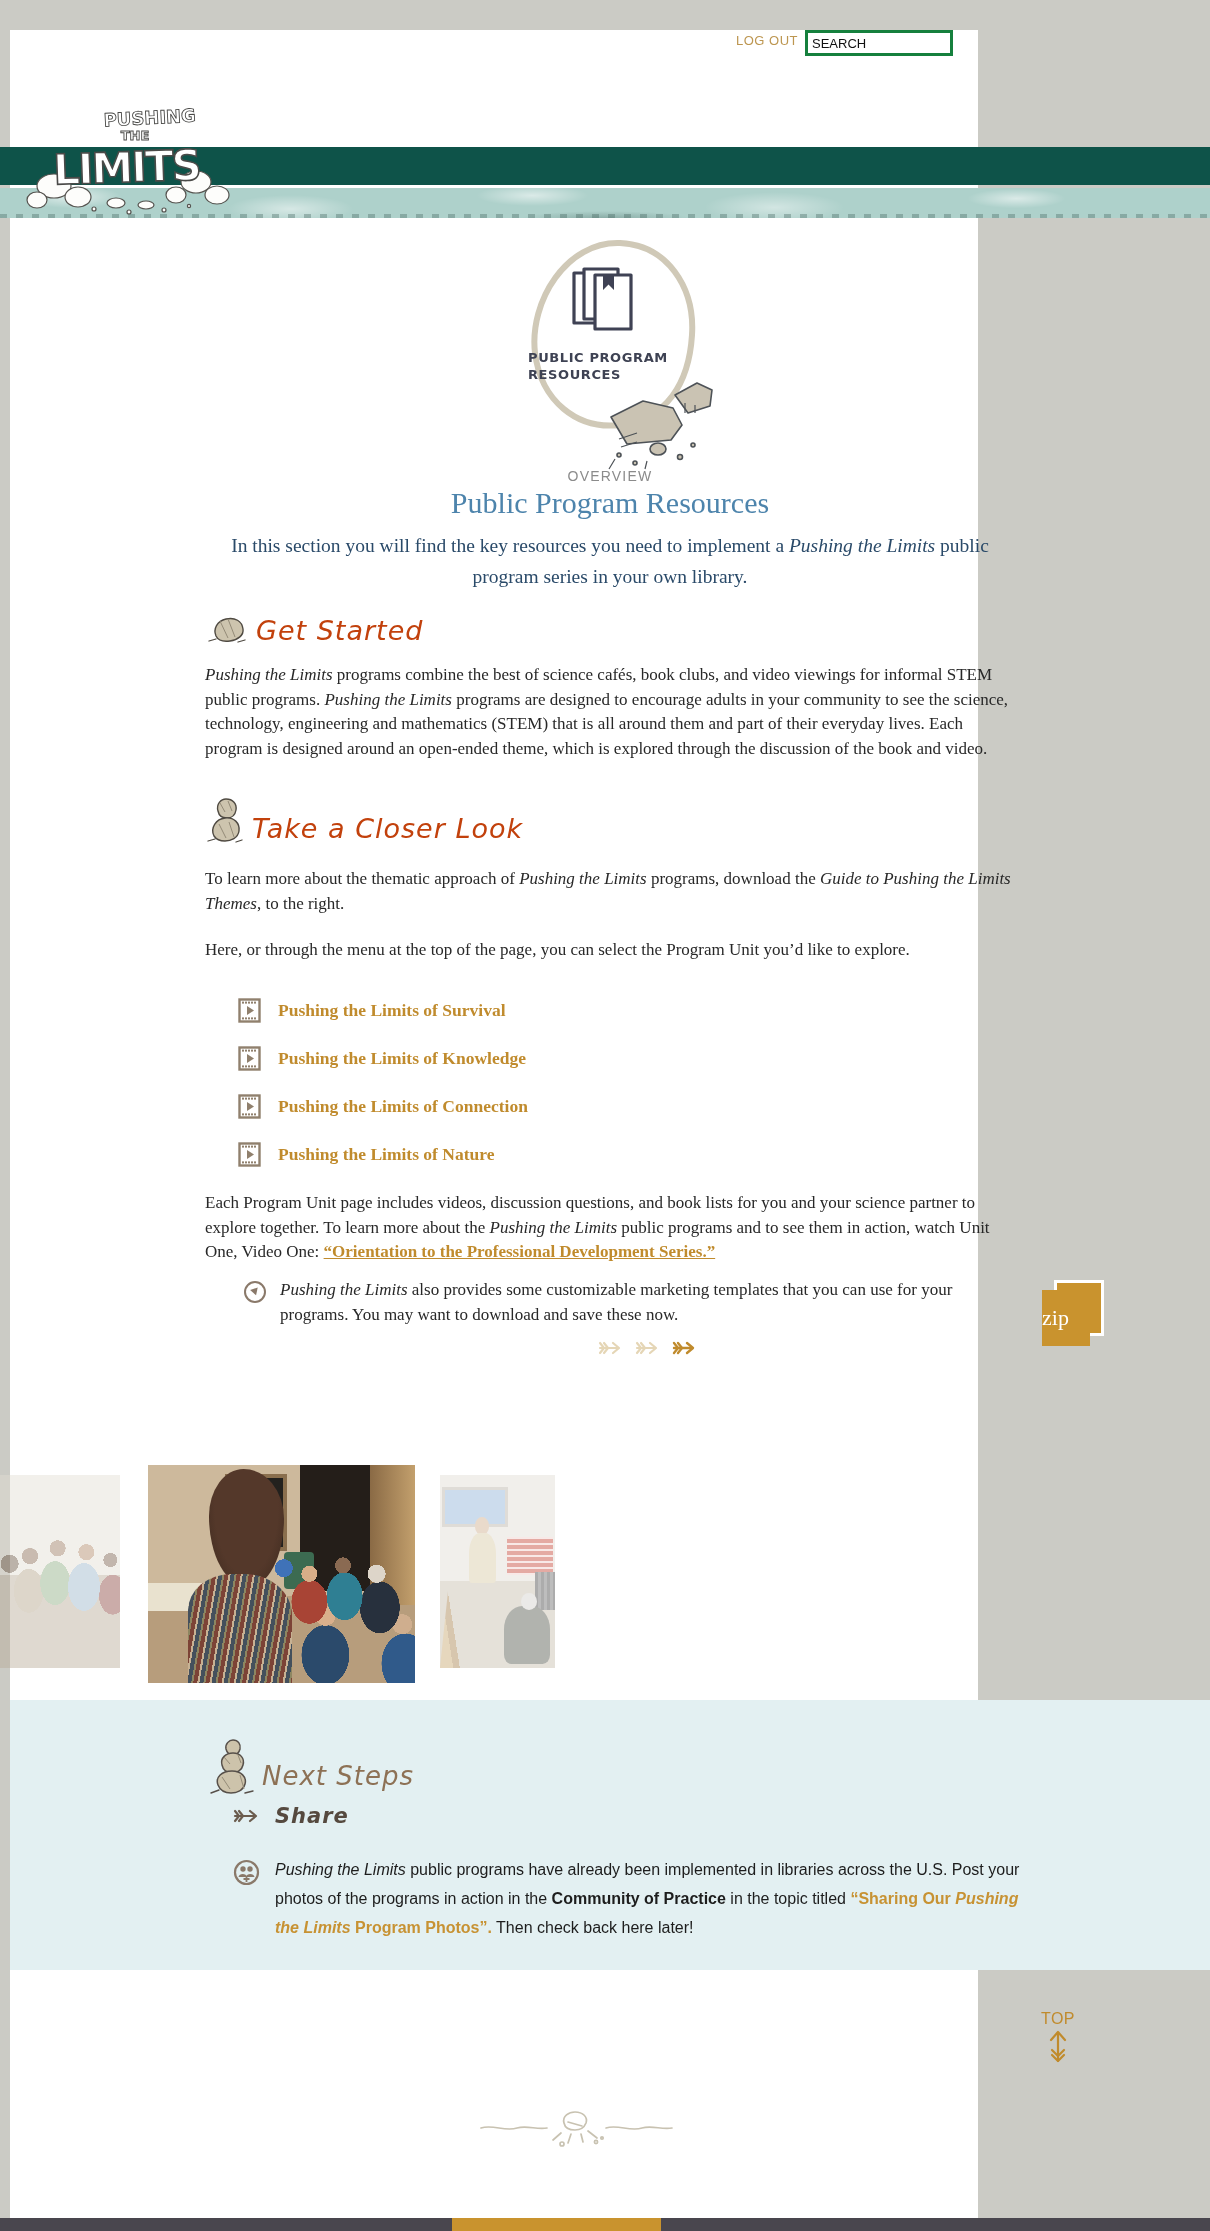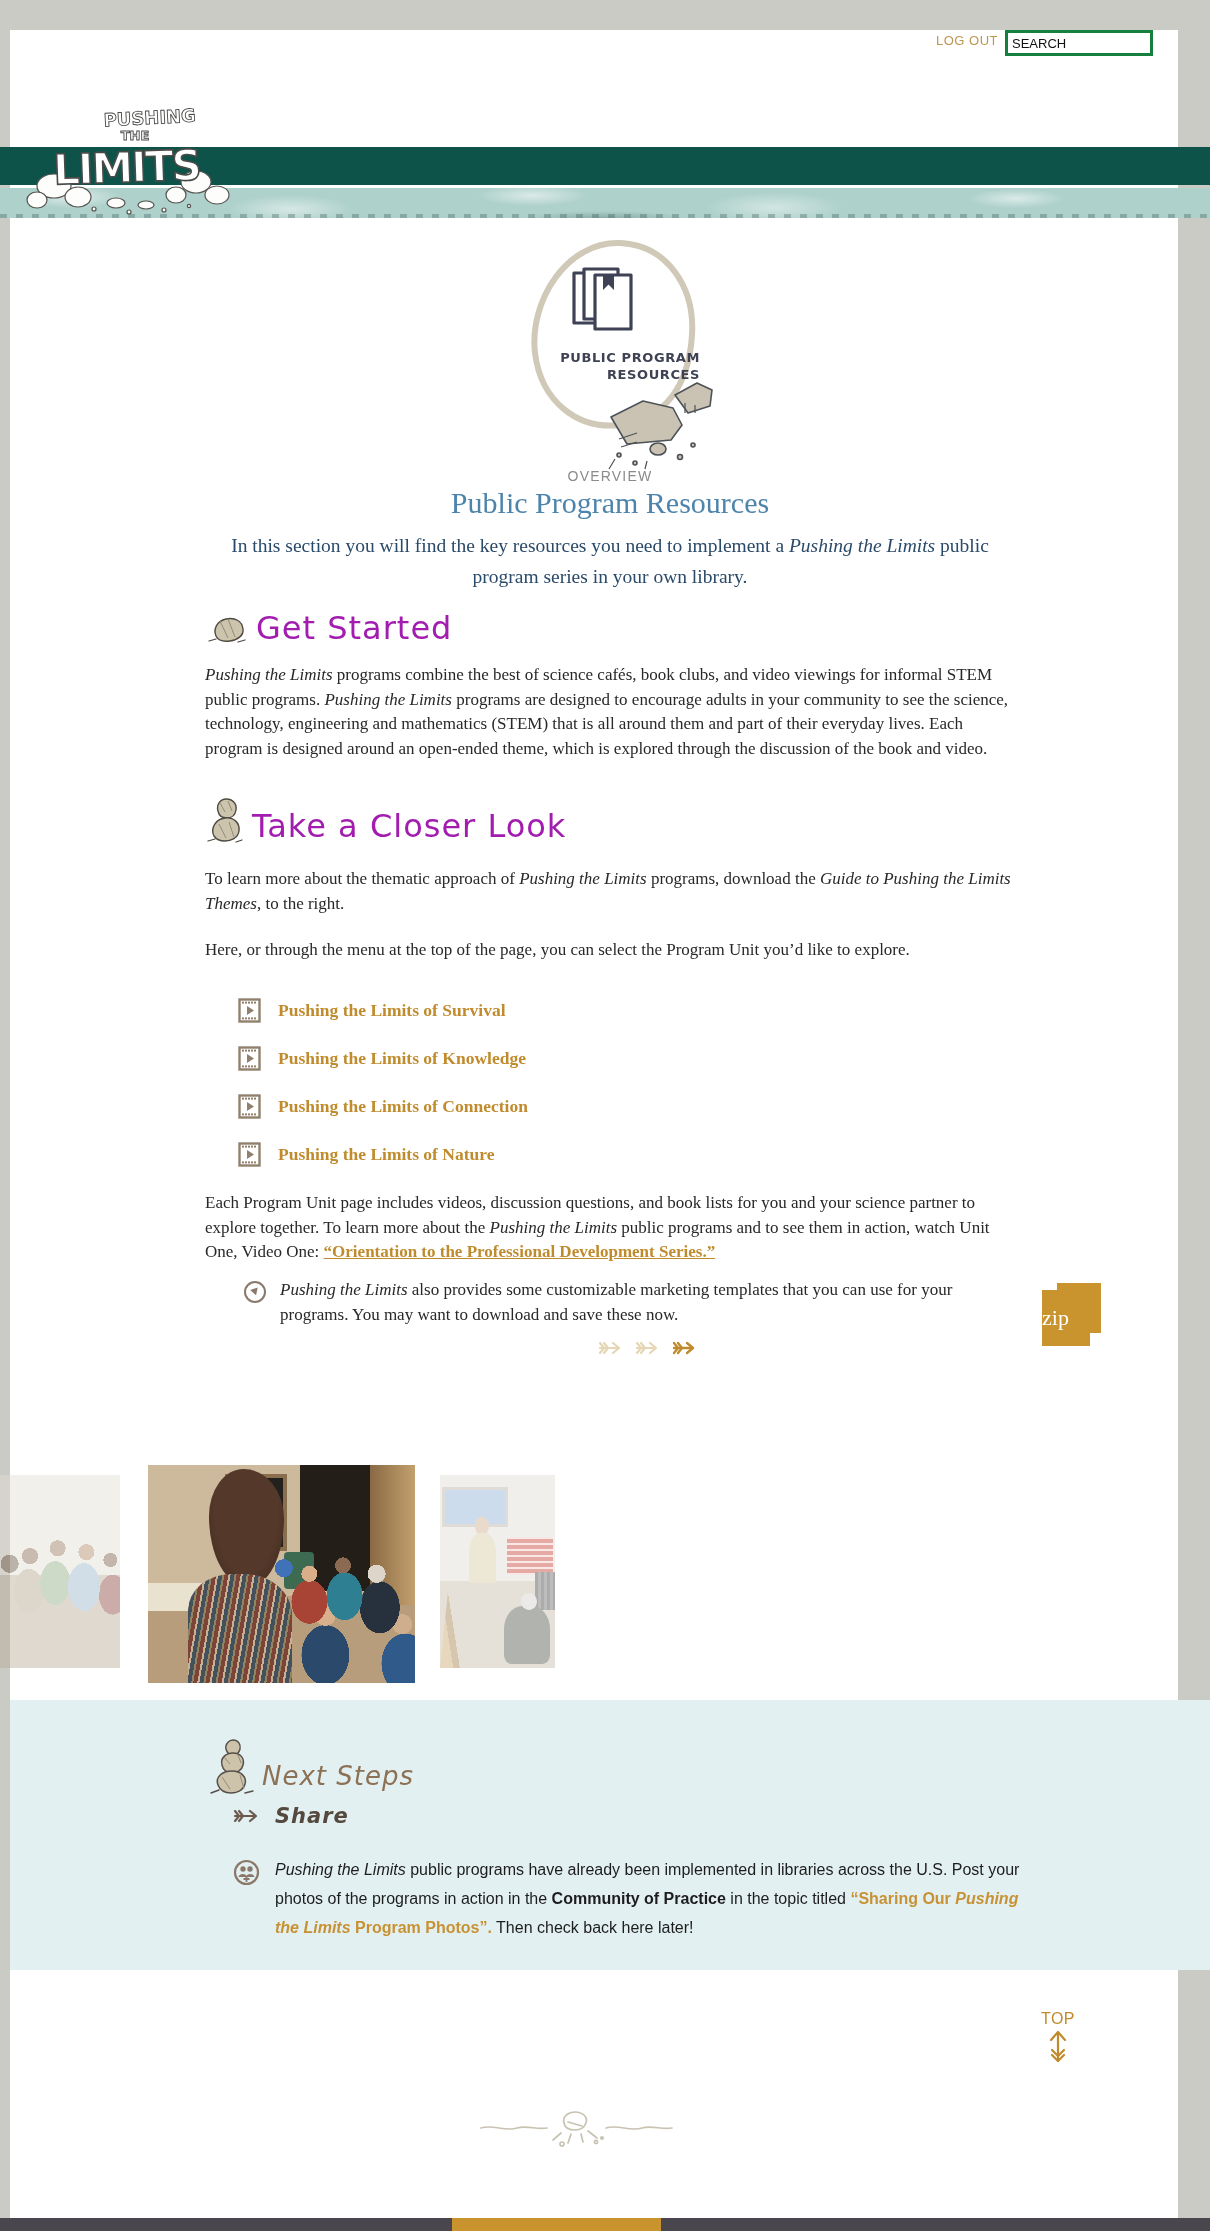--- a/index.html
+++ b/index.html
@@ -1,18 +1,18 @@
 <!DOCTYPE html>
 <html><head>
 <meta charset="utf-8">
 <style>
   html,body{margin:0;padding:0;}
   body{width:1210px;height:2231px;position:relative;background:#cbcbc5;
        font-family:"Liberation Serif",serif;overflow:hidden;}
-  .page{position:absolute;left:10px;top:30px;width:1168px;height:2188px;background:#ffffff;}
+  .page{position:absolute;left:10px;top:30px;width:968px;height:2188px;background:#ffffff;}
 
   
   .logout{position:absolute;top:3px;right:180px;font-family:"Liberation Sans",sans-serif;
           font-size:13px;color:#bd9650;letter-spacing:.5px;text-decoration:none;cursor:pointer;}
   .search{position:absolute;top:0px;right:25px;width:134px;height:18px;border:3px solid #15803d;
           font-family:"Liberation Sans",sans-serif;font-size:13px;color:#111;padding:1px 4px;background:#fff;}
 
   
   .logo{position:absolute;left:14px;top:24px;width:226px;height:164px;z-index:5;}
 
@@ -32,36 +32,36 @@
       radial-gradient(ellipse 100px 22px at 64% 65%, rgba(255,255,255,.45), transparent 70%),
       radial-gradient(ellipse 70px 14px at 84% 35%, rgba(255,255,255,.55), transparent 70%),
       radial-gradient(ellipse 120px 10px at 50% 100%, rgba(56,88,82,.3), transparent 70%);
     background-size:100% 4px,auto,auto,auto,auto,auto,auto;
     background-position:left bottom,0 0,0 0,0 0,0 0,0 0,0 0;
     background-repeat:no-repeat,no-repeat,no-repeat,no-repeat,no-repeat,no-repeat,no-repeat;}
 
   
   .badge-blob{position:absolute;left:505px;top:203px;}
   .badge-docs{position:absolute;left:556px;top:231px;}
-  .badge-label{position:absolute;left:518px;top:319px;width:172px;text-align:right;
+  .badge-label{position:absolute;left:518px;top:319px;width:172px;text-align:left;
     font-family:"DejaVu Sans",sans-serif;font-size:13px;font-weight:bold;color:#3e4253;
     letter-spacing:.6px;line-height:17px;}
 
   
   .kicker{position:absolute;left:0;top:438px;width:1200px;text-align:center;
     font-family:"Liberation Sans",sans-serif;font-size:14px;color:#8b8b8b;letter-spacing:1.2px;}
   .title{position:absolute;left:0;top:456px;width:1200px;text-align:center;
     font-size:30px;color:#4d84ac;}
   .intro{position:absolute;left:210px;top:500px;width:780px;text-align:center;
     font-size:19.5px;line-height:31px;color:#2a4a69;}
 
   
   .sec-head{position:absolute;display:flex;align-items:flex-end;gap:9px;}
-  .sec-head .txt{font-family:"DejaVu Sans",sans-serif;font-size:32px;
-    color:#a21caf;letter-spacing:1px;line-height:1;padding-bottom:2px;}
+  .sec-head .txt{font-family:"DejaVu Sans",sans-serif;font-style:italic;font-size:27px;
+    color:#c2410c;letter-spacing:1px;line-height:1;padding-bottom:2px;}
 
   .para{position:absolute;left:195px;width:815px;font-size:17px;line-height:24.5px;color:#282828;}
   .i{font-style:italic;} .b{font-weight:bold;}
 
   
   .units{position:absolute;left:228px;top:956px;}
   .unit{display:flex;align-items:center;height:48px;cursor:pointer;}
   .unit .lbl{margin-left:17px;font-size:17.5px;font-weight:bold;color:#c08b2d;}
 
   .link-gold{color:#c08b2d;font-weight:bold;text-decoration:underline;cursor:pointer;}

